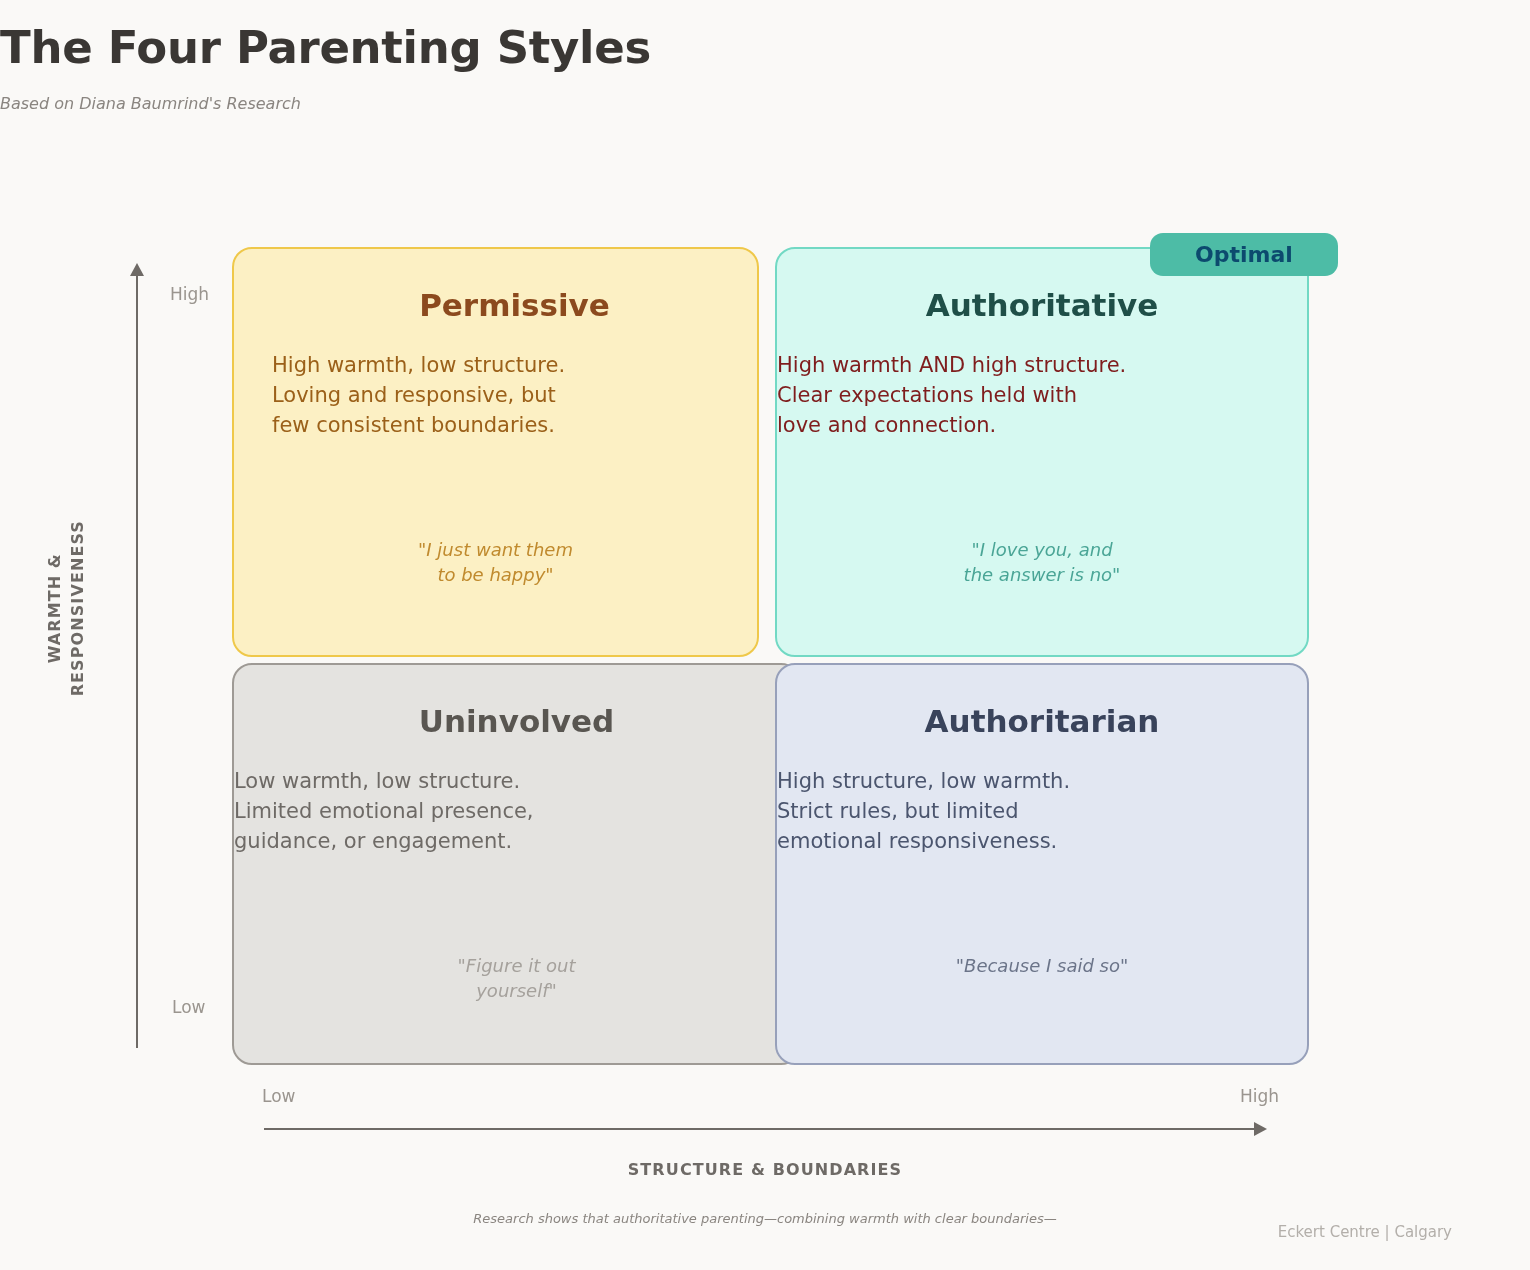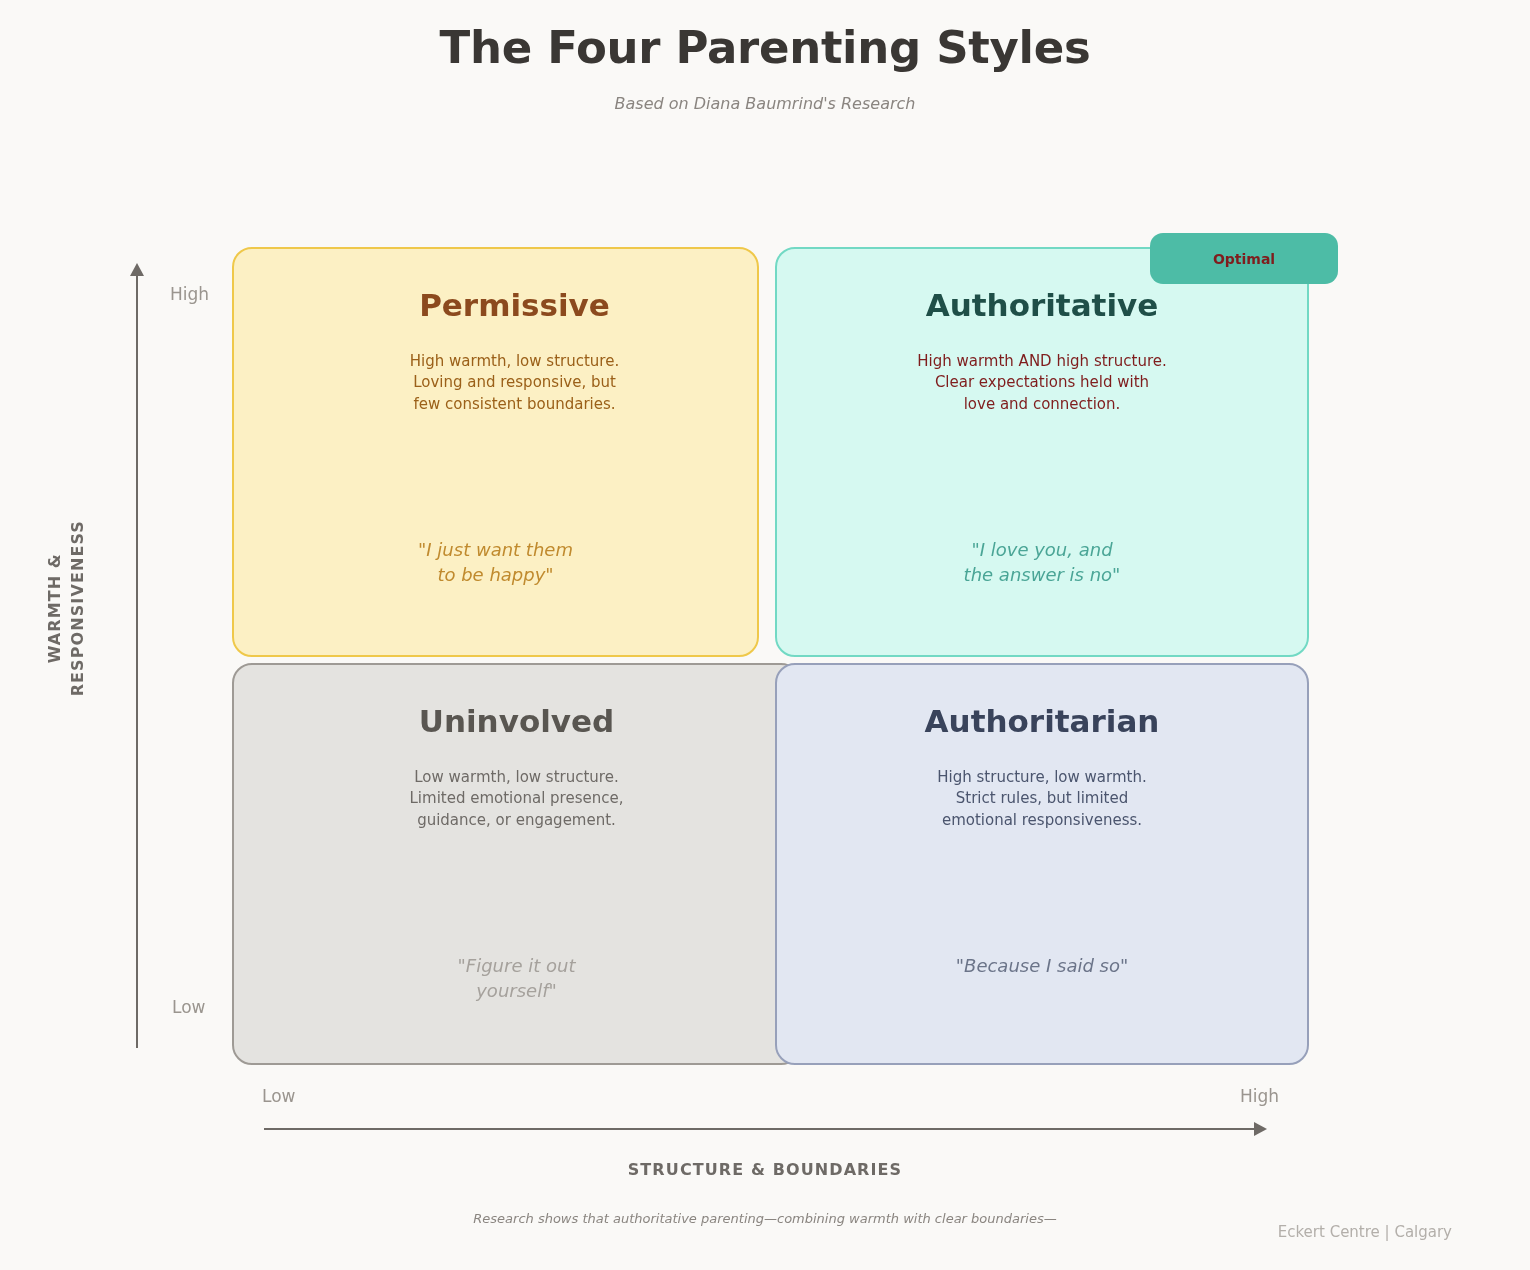--- a/index.html
+++ b/index.html
@@ -13,21 +13,20 @@
     font-family: "DejaVu Sans", sans-serif;
     overflow: hidden;
     position: relative;
   }
 
   
   .header {
     position: absolute;
     top: 0; left: 0;
     width: 1530px;
-    text-align: center;
     padding-top: 22px;
   }
   .page-title {
     font-size: 45px;
     font-weight: bold;
     color: #3A3734;
     letter-spacing: -0.3px;
     line-height: 1.15;
     margin: 0;
   }
@@ -144,22 +143,22 @@
     padding-top: 38px;
   }
   .quad-title {
     font-size: 31px;
     font-weight: bold;
     text-align: center;
     line-height: 1.2;
   }
   .quad-desc {
     margin-top: 27px;
-    font-size: 15px;
-    text-align: center;
+    font-size: 21px;
+    text-align: left;
     line-height: 1.42;
   }
   .quad-quote {
     position: absolute;
     left: 0; right: 0;
     font-size: 18px;
     font-style: italic;
     text-align: center;
     line-height: 1.4;
   }
@@ -208,25 +207,25 @@
   .quad-authoritarian .quad-title { color: #39435B; }
   .quad-authoritarian .quad-desc  { color: #4B556E; }
   .quad-authoritarian .quad-quote { color: #6B7489; top: 288px; }
 
   
   .optimal-badge {
     position: absolute;
     left: 1150px;
     top: 233px;
     width: 188px;
-    height: 51px;
+    height: 43px;
     background: #4DBCA6;
     border-radius: 13px;
-    color: #7f1d1d;
-    font-size: 14px;
+    color: #0c4a6e;
+    font-size: 22px;
     font-weight: bold;
     display: flex;
     align-items: center;
     justify-content: center;
     z-index: 5;
   }
 
   
   .footer-note {
     position: absolute;

